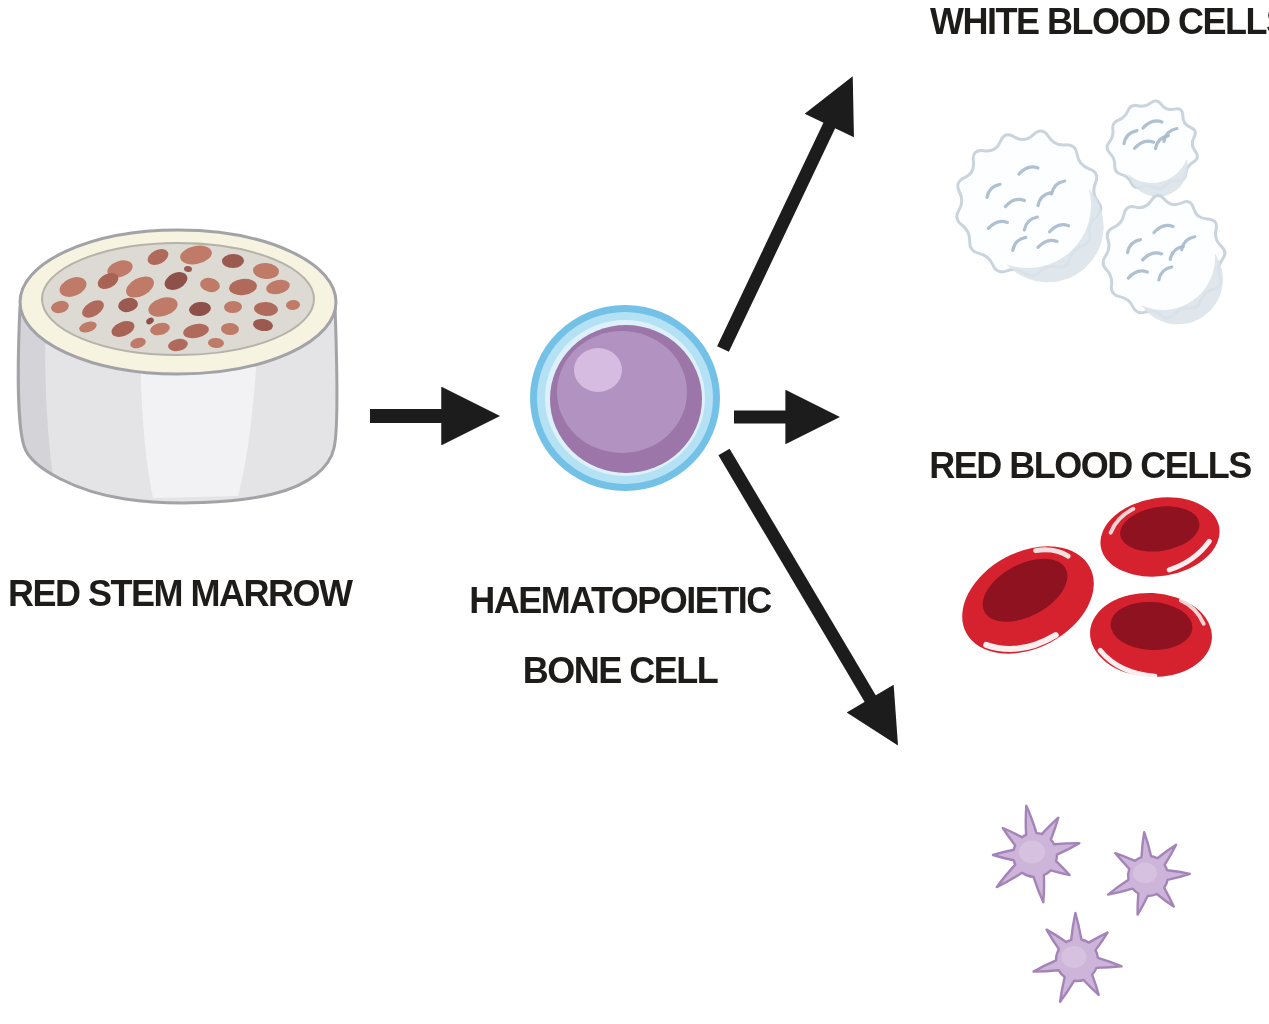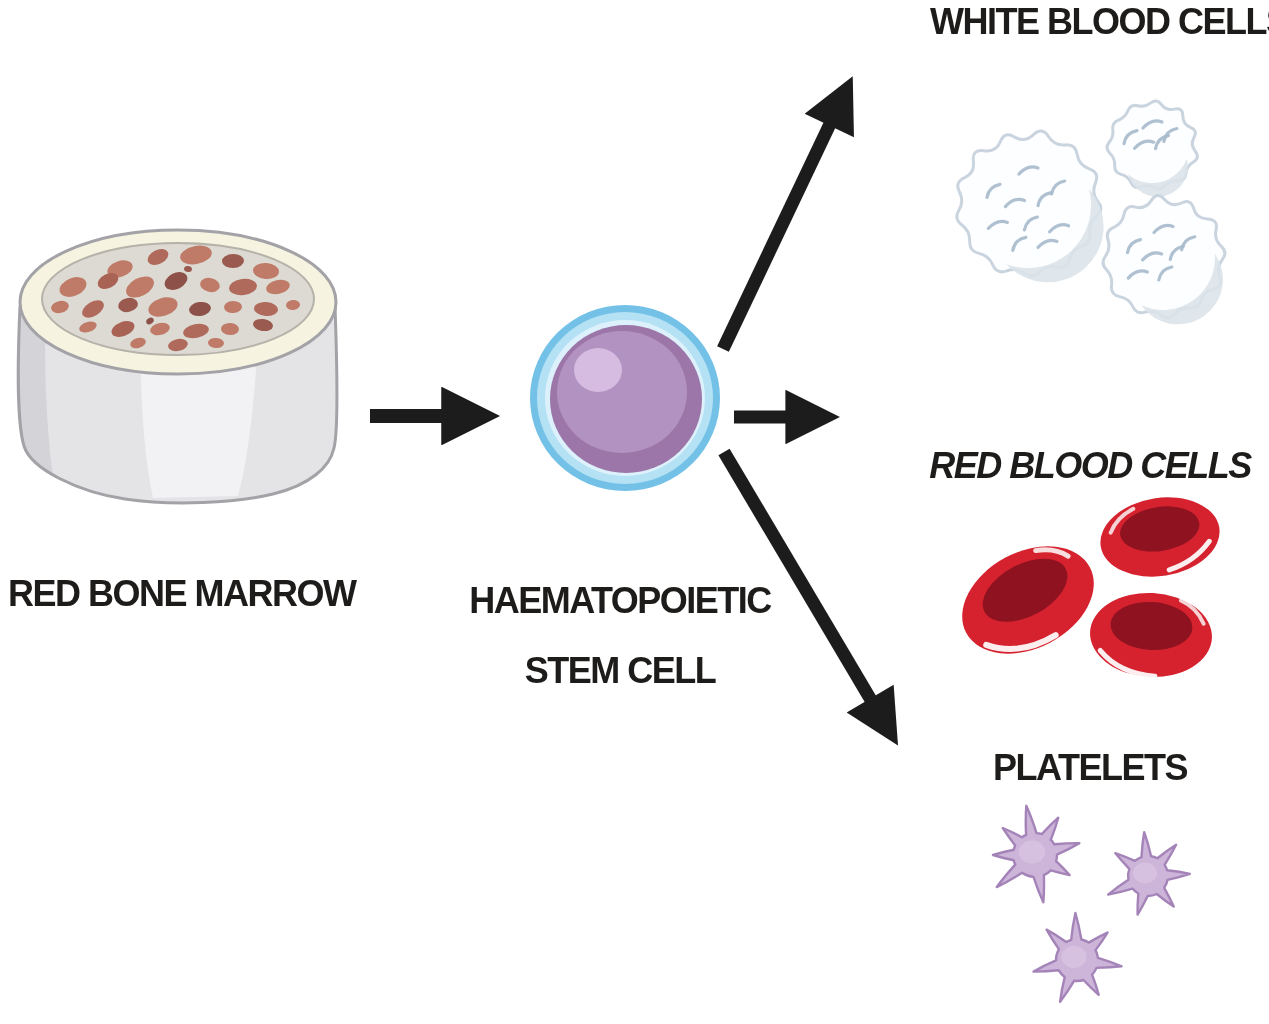--- a/index.html
+++ b/index.html
@@ -152,23 +152,22 @@
         </g>
         <g>
           <path d="M 1059.0 949.2 Q 1051.6 938.7 1046.6 929.6 Q 1055.7 934.6 1066.2 942.0 A 21,21 0 0 1 1071.2 939.8 Q 1072.7 925.0 1075.4 913.0 Q 1078.8 924.7 1081.4 939.5 A 21,21 0 0 1 1088.7 942.6 Q 1098.8 936.6 1107.5 932.6 Q 1102.6 940.7 1095.5 950.1 A 21,21 0 0 1 1097.9 957.8 Q 1111.2 961.8 1121.6 966.3 Q 1110.3 967.7 1096.5 967.9 A 21,21 0 0 1 1092.1 974.6 Q 1096.3 985.6 1098.7 994.8 Q 1091.5 988.5 1083.5 980.0 A 21,21 0 0 1 1074.1 980.8 Q 1067.0 992.7 1060.1 1001.7 Q 1061.5 990.5 1064.7 977.0 A 21,21 0 0 1 1058.6 970.2 Q 1044.9 971.7 1033.5 971.6 Q 1043.3 965.9 1056.0 960.4 A 21,21 0 0 1 1059.0 949.2 Z" fill="#cdb4d9" stroke="#a484b8" stroke-width="2.4" stroke-linejoin="round"></path>
           <ellipse cx="1074" cy="957" rx="12.6" ry="10.92" fill="#d8c6e2" opacity="0.75"></ellipse>
         </g>
       </g>
   </svg>
 
   <div class="label" style="left:930px;top:2px;width:330px;">WHITE BLOOD CELLS</div>
 
-  <div class="label" style="left:8px;top:574px;width:330px;">RED BONE MARROW</div>
+  <div class="label" style="left:8px;top:574px;width:330px;">RED STEM MARROW</div>
 
   <div class="label" style="left:460px;top:551px;width:320px;">
     <div>HAEMATOPOIETIC</div>
-    <div>STEM CELL</div>
+    <div>BONE CELL</div>
   </div>
 
-  <div class="label" style="left:925px;top:446px;width:330px;font-style:italic;">RED BLOOD CELLS</div>
+  <div class="label" style="left:925px;top:446px;width:330px;">RED BLOOD CELLS</div>
 
-  <div class="label" style="left:925px;top:748px;width:330px;">PLATELETS</div>
 </div>
 
 </body></html>

